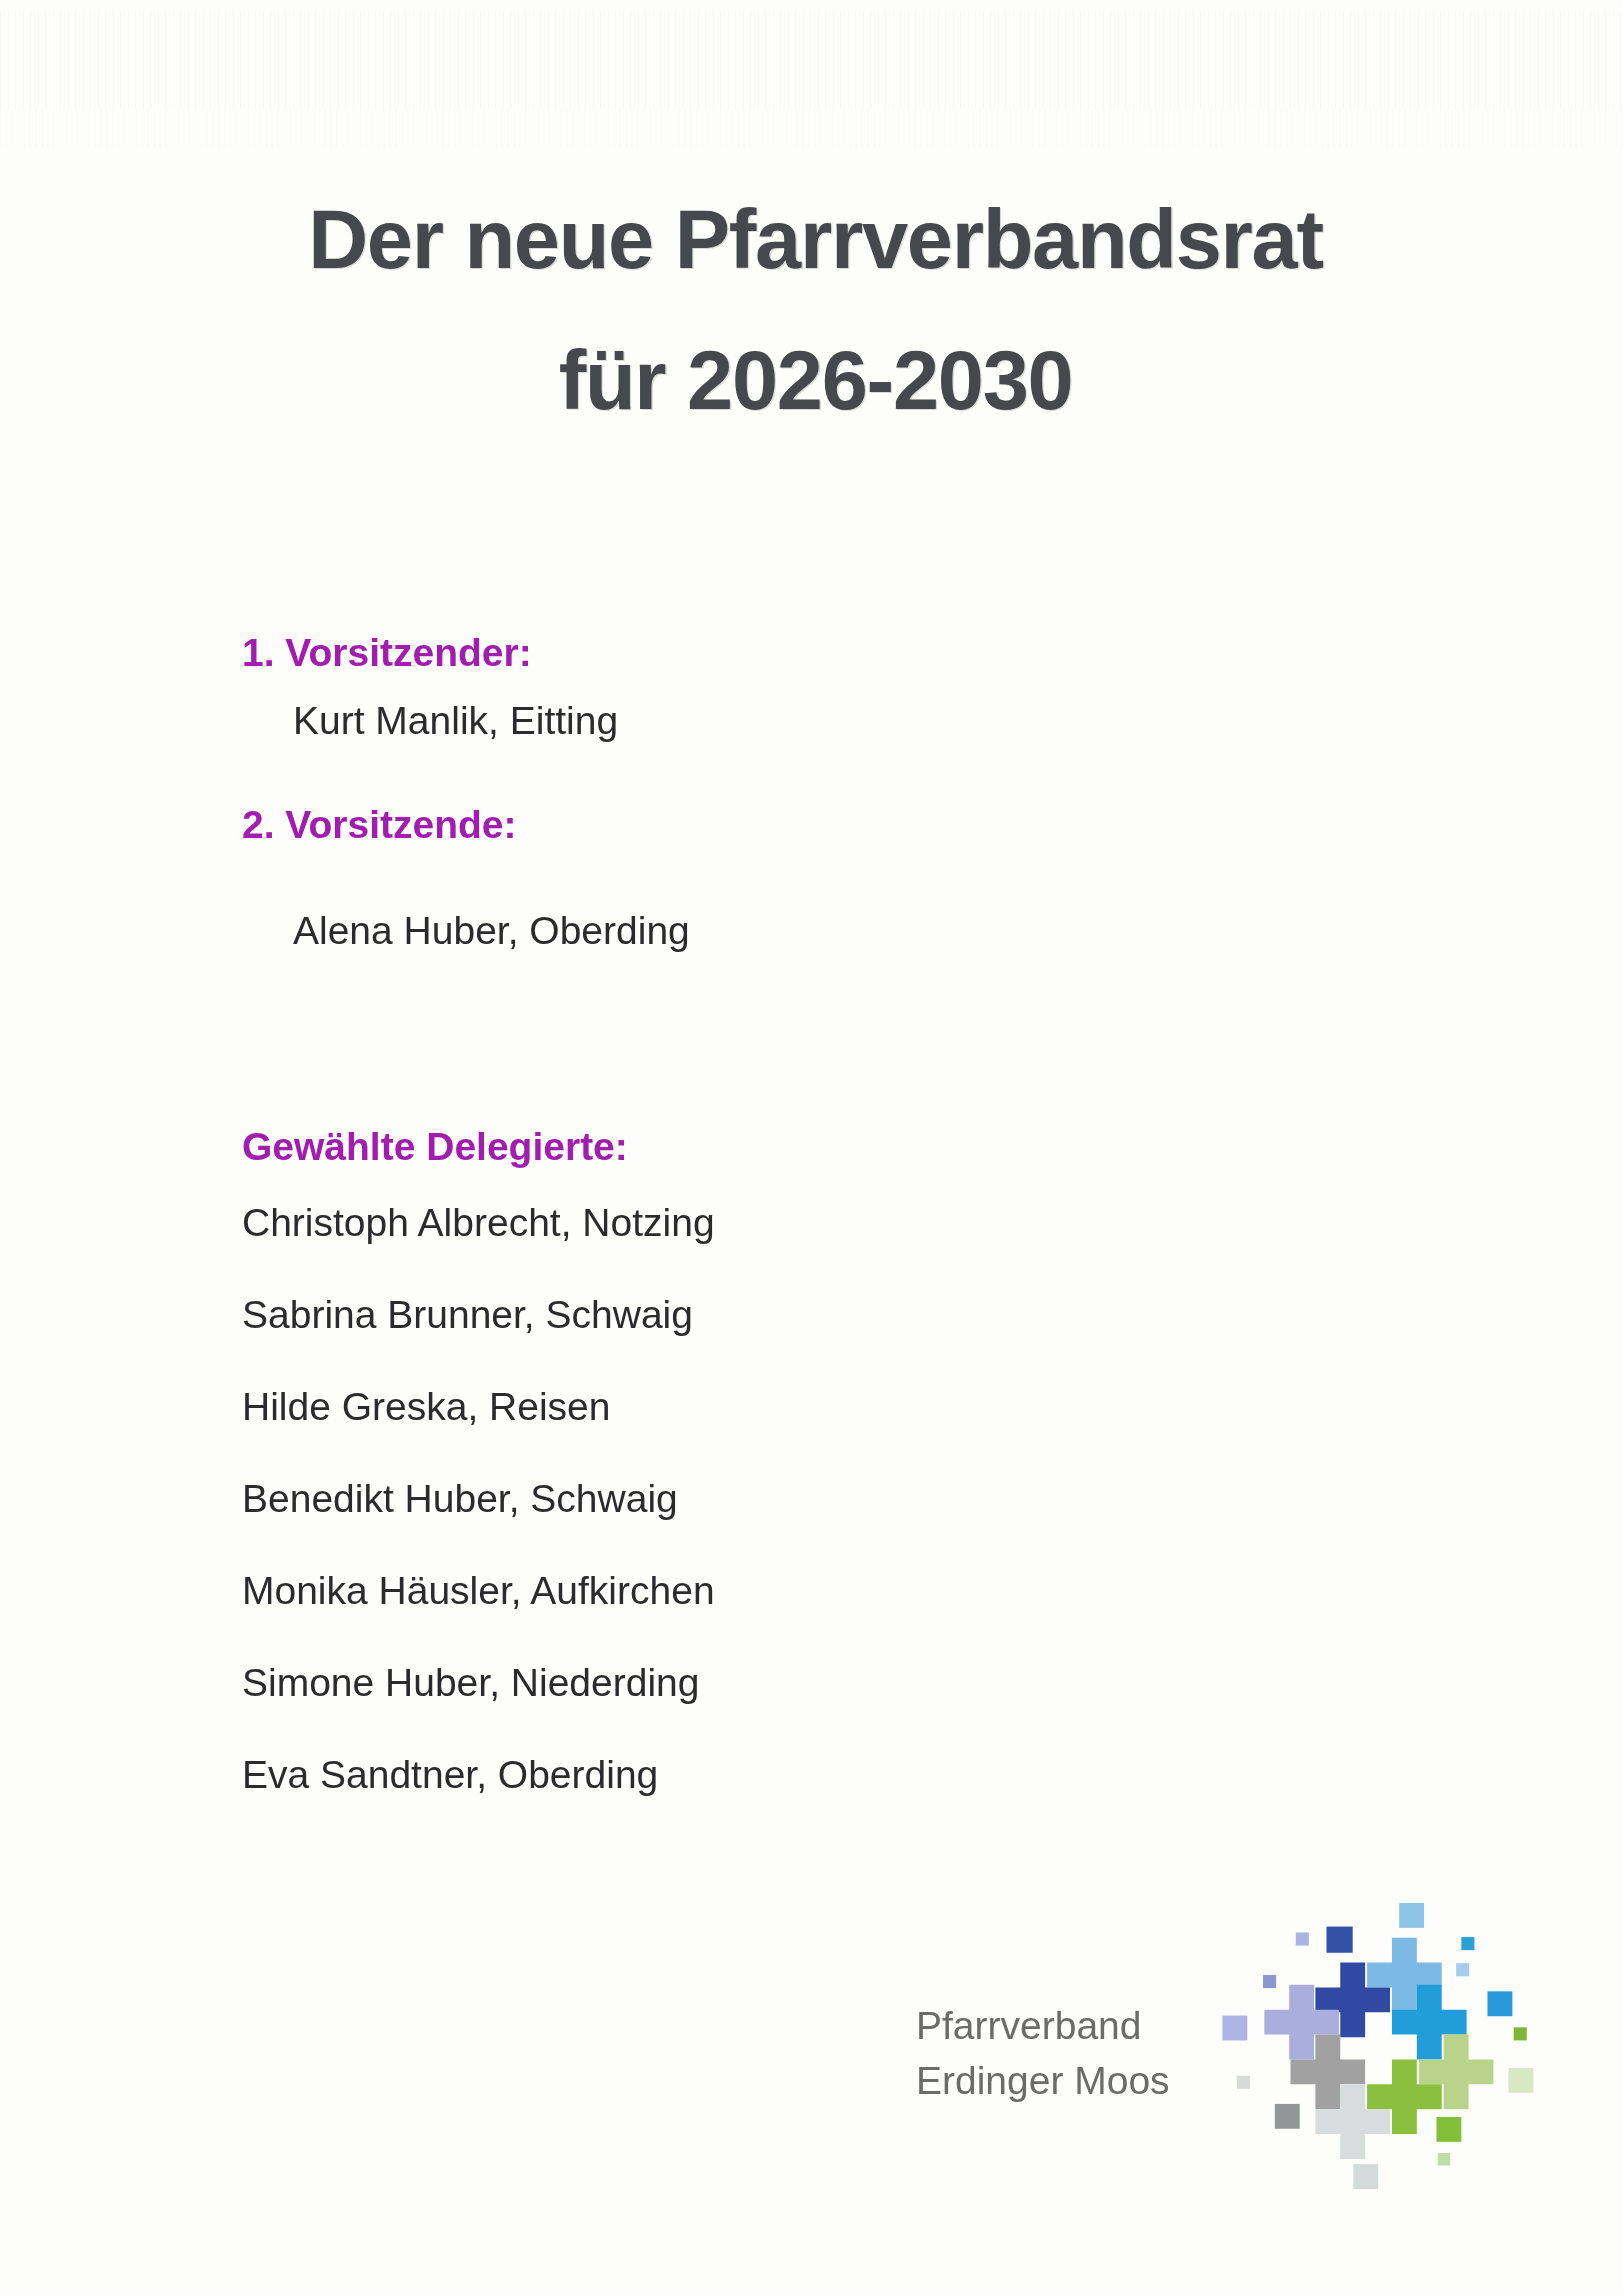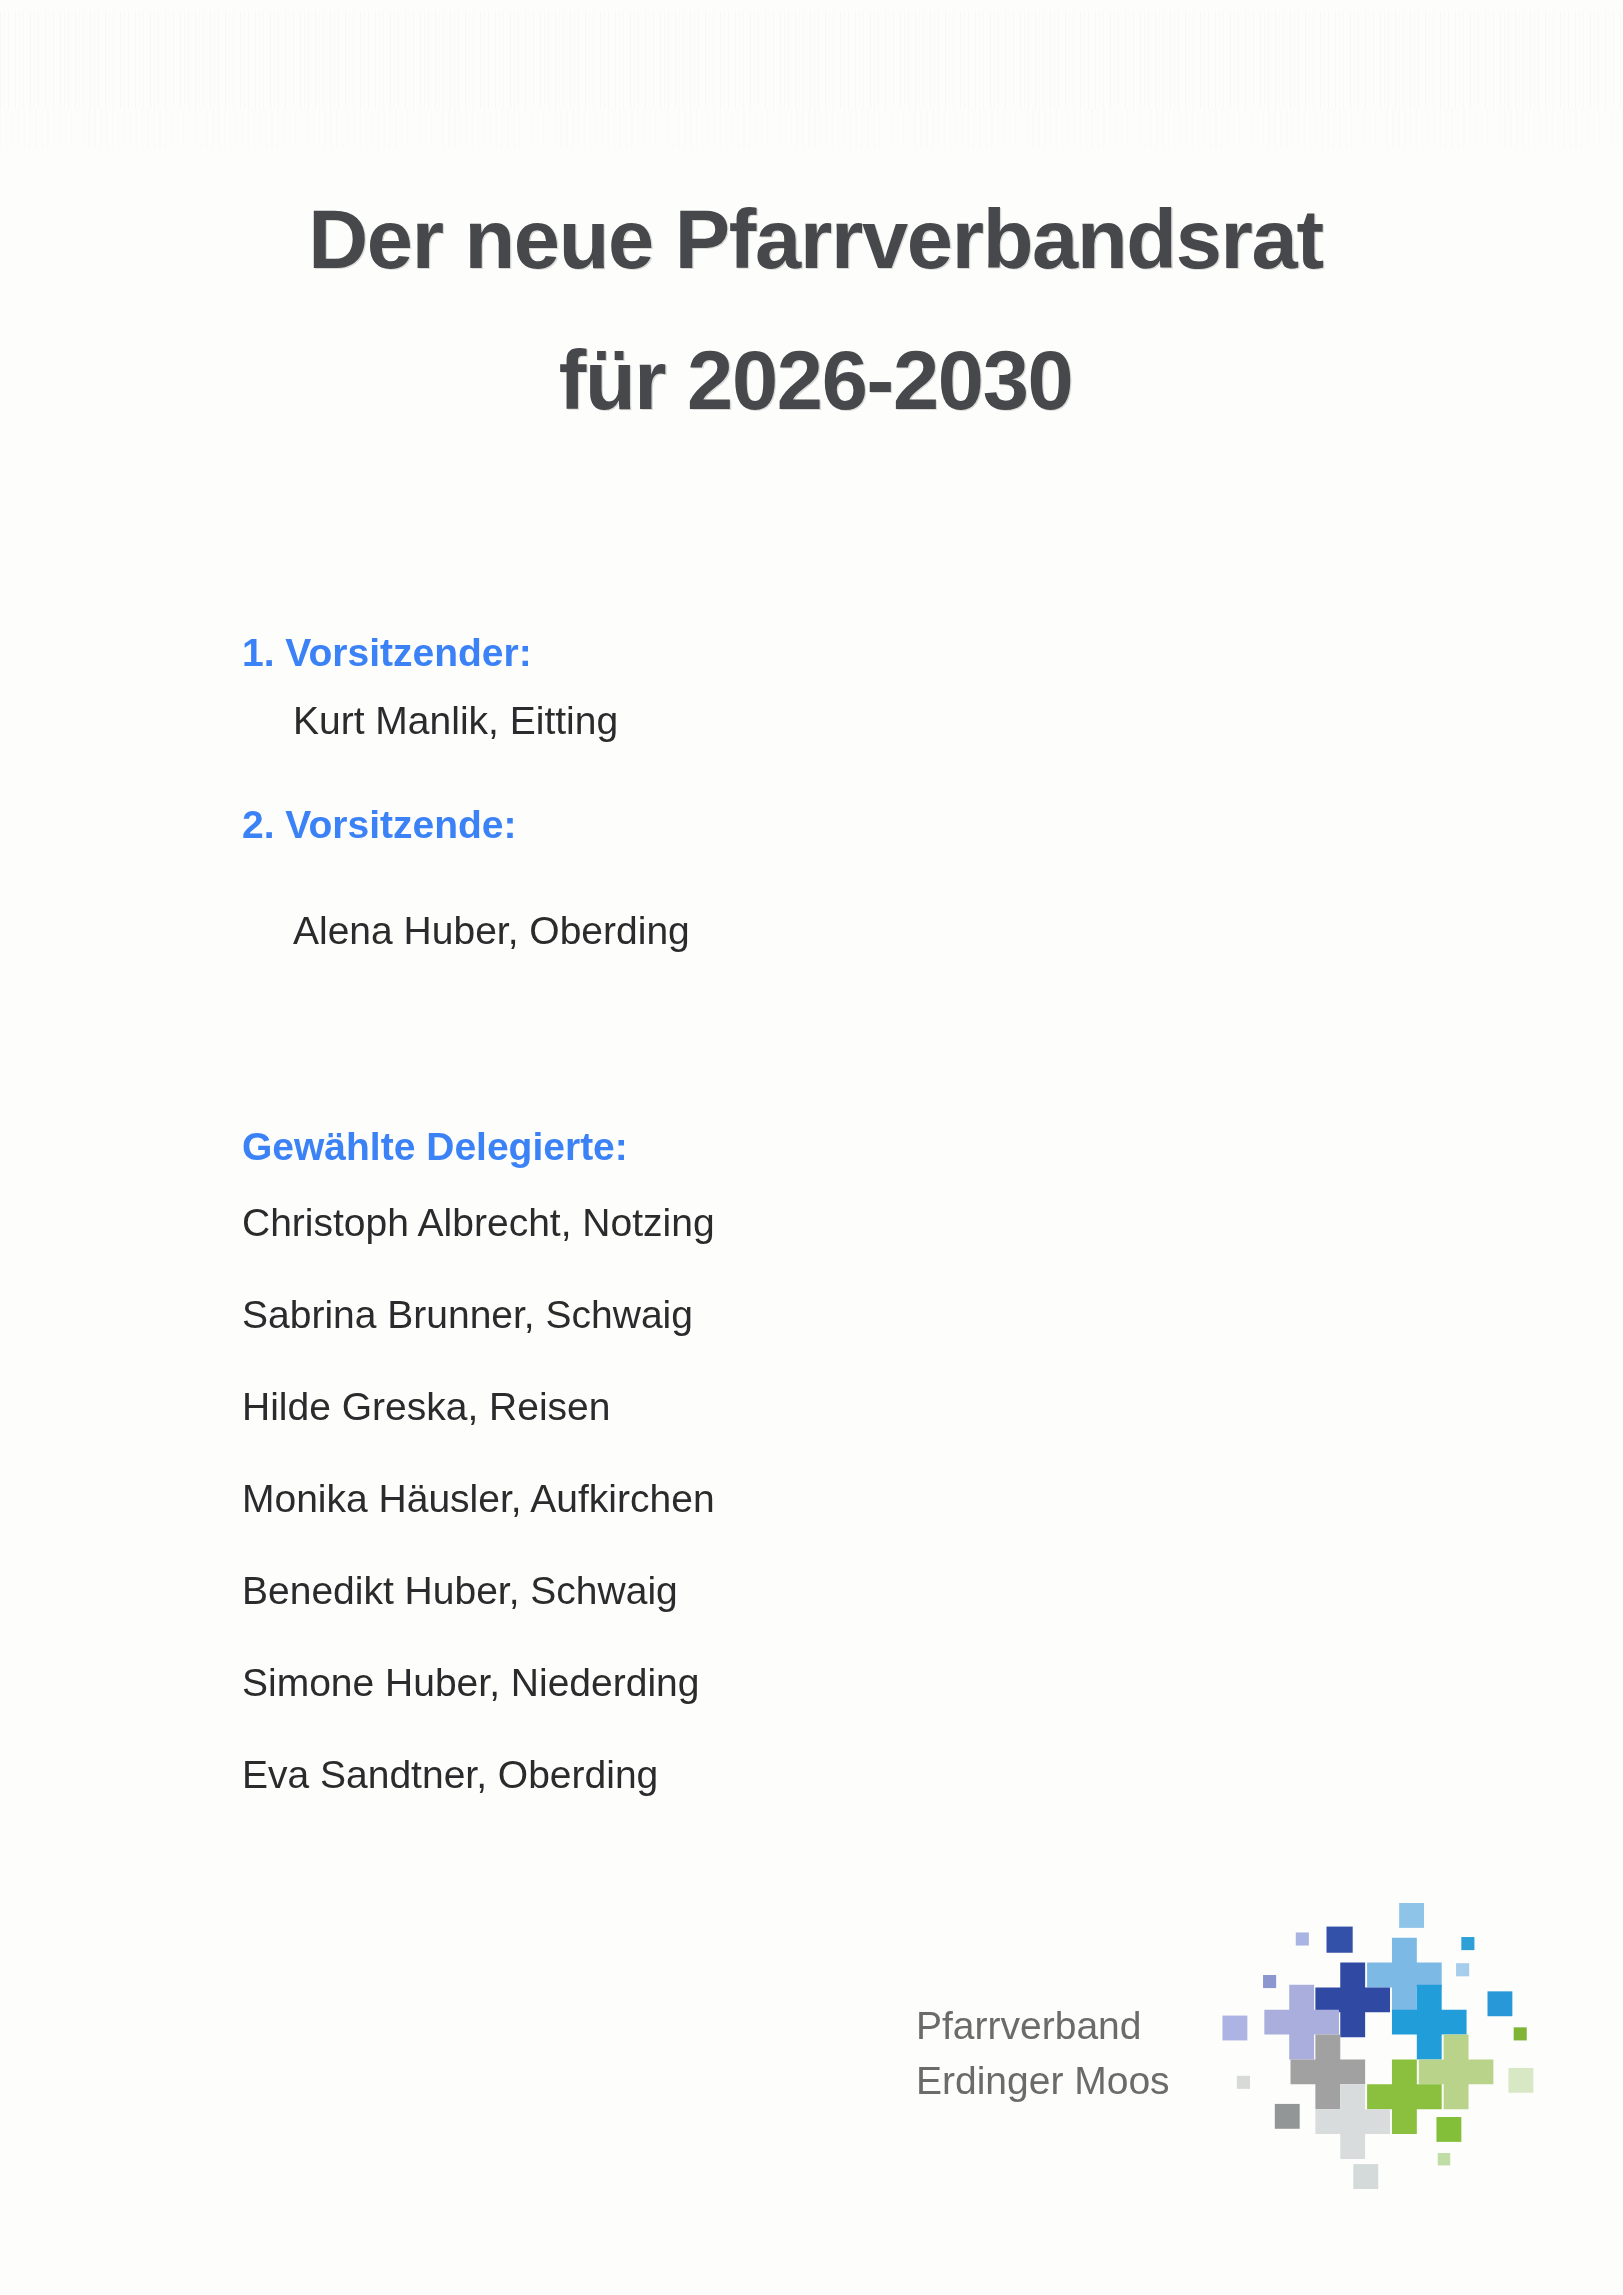--- a/index.html
+++ b/index.html
@@ -24,21 +24,21 @@
   .title-line{
     position:absolute;left:0;width:100%;text-align:center;white-space:nowrap;
     font-weight:bold;font-size:83px;letter-spacing:-1.3px;color:#47484b;
     text-shadow:1.3px 1.3px 0 rgba(55,56,58,.18);
     line-height:1;
   }
   #title-line-1{top:198px;}
   #title-line-2{top:339px;}
   .heading{
     position:absolute;white-space:nowrap;font-weight:bold;
-    font-size:39px;line-height:41px;color:#3b82f6;
+    font-size:39px;line-height:41px;color:#a21caf;
   }
   .name{
     position:absolute;white-space:nowrap;
     font-size:39px;line-height:41px;color:#2b2b2d;
   }
   #chair1-heading{left:242px;top:632px;}
   #chair1-name{left:293px;top:700px;}
   #chair2-heading{left:242px;top:804px;}
   #chair2-name{left:293px;top:910px;}
   #delegates-heading{left:242px;top:1126px;}
@@ -71,22 +71,22 @@
   <div class="heading" id="chair2-heading">2. Vorsitzende:</div>
   <div class="name" id="chair2-name">Alena Huber, Oberding</div>
 
   <div class="heading" id="delegates-heading">Gewählte Delegierte:</div>
 
   <div id="delegates-list">
 
   <div class="row">Christoph Albrecht, Notzing</div>
       <div class="row">Sabrina Brunner, Schwaig</div>
       <div class="row">Hilde Greska, Reisen</div>
+      <div class="row">Benedikt Huber, Schwaig</div>
       <div class="row">Monika Häusler, Aufkirchen</div>
-      <div class="row">Benedikt Huber, Schwaig</div>
       <div class="row">Simone Huber, Niederding</div>
       <div class="row">Eva Sandtner, Oberding</div>
     </div>
 
   <div id="footer-org">
     <span>Pfarrverband</span>
     <span>Erdinger Moos</span>
   </div>
 
   <svg id="logo-svg" viewBox="0 0 2480 3507" xmlns="http://www.w3.org/2000/svg">

